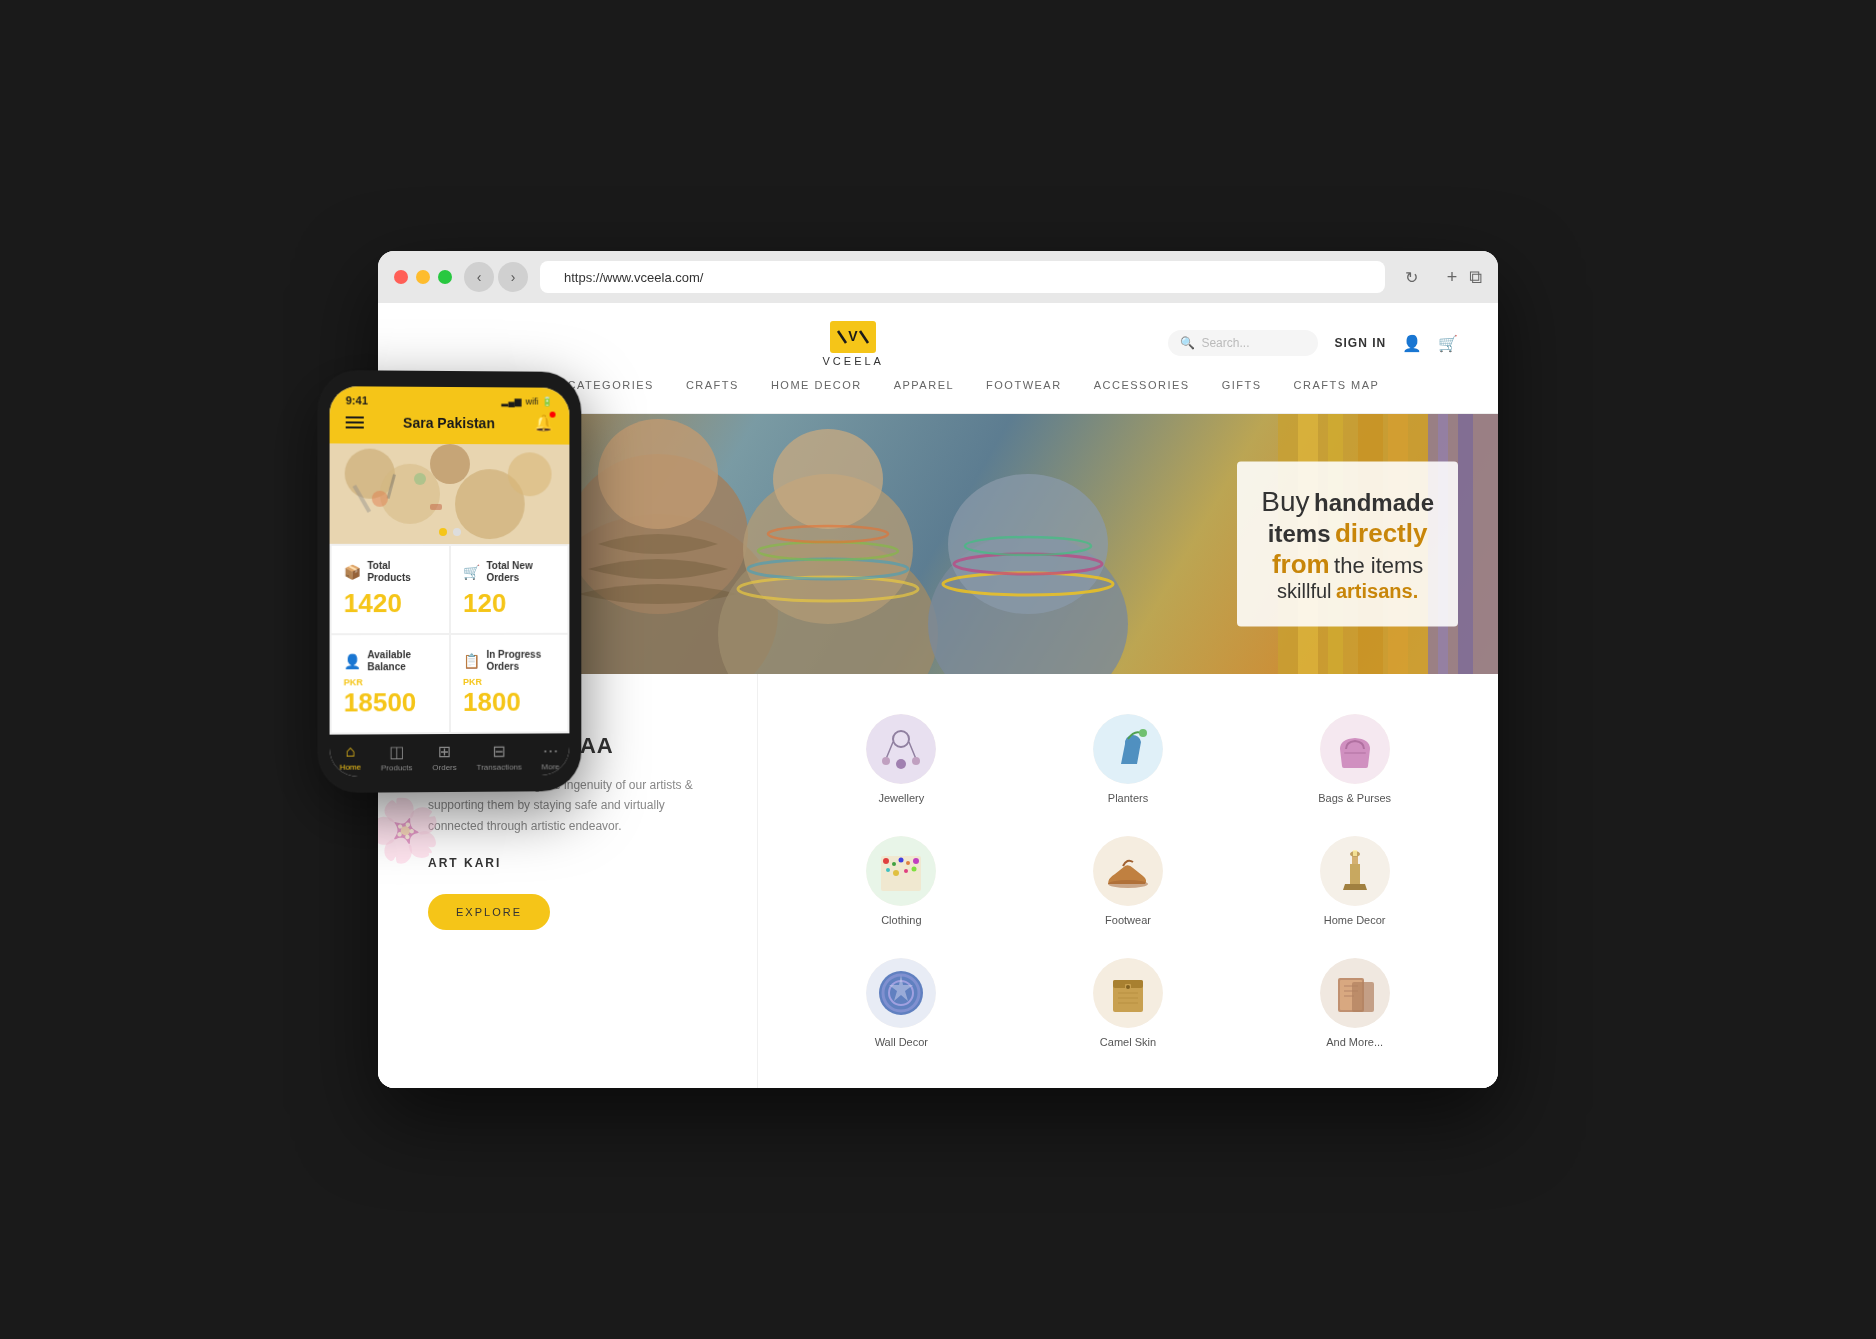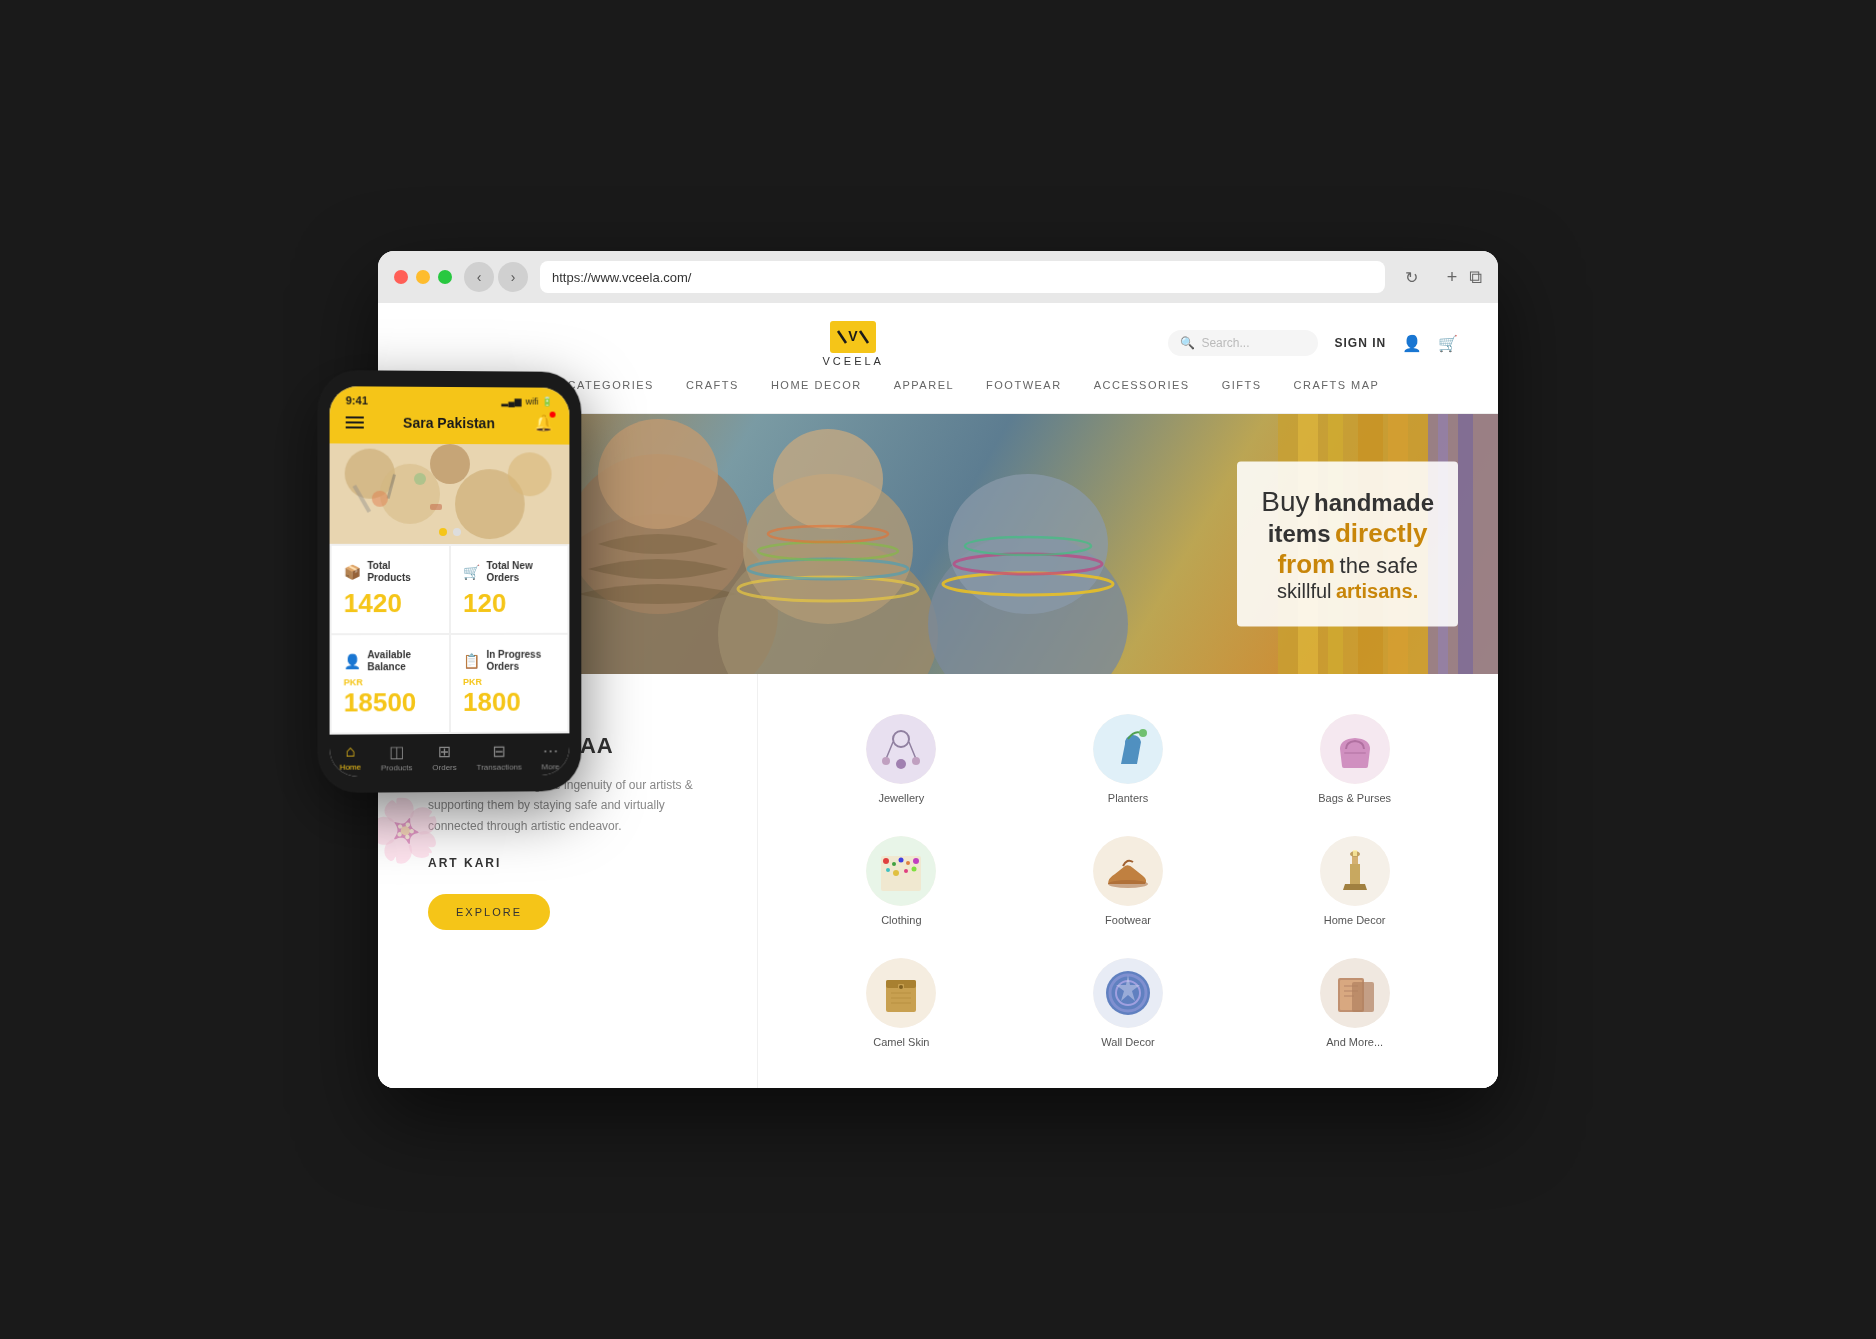--- a/index.html
+++ b/index.html
@@ -52,21 +52,21 @@
       cursor: pointer;
       font-size: 14px; color: #555;
     }
 
     .browser-url {
       flex: 1;
       background: white;
       border-radius: 8px;
       height: 32px;
       display: flex; align-items: center;
-      padding: 0 12px;
+      padding: 0 24px;
       font-size: 13px; color: #333;
     }
 
     .browser-refresh {
       width: 30px; height: 30px;
       display: flex; align-items: center; justify-content: center;
       color: #666; font-size: 16px;
     }
 
     .browser-actions {
@@ -623,21 +623,21 @@
           <div>
             <span style="font-size:28px;font-weight:300;color:#333;">Buy</span>
             <span style="font-size:24px;font-weight:600;color:#333;">handmade</span>
           </div>
           <div>
             <span style="font-size:24px;font-weight:600;color:#333;">items</span>
             <span style="font-size:26px;font-weight:700;color:#c8860a;">directly</span>
           </div>
           <div>
             <span style="font-size:26px;font-weight:700;color:#c8860a;">from</span>
-            <span style="font-size:22px;font-weight:300;color:#333;">the safe</span>
+            <span style="font-size:22px;font-weight:300;color:#333;">the items</span>
           </div>
           <div>
             <span style="font-size:20px;font-weight:300;color:#333;">skillful</span>
             <span style="font-size:20px;font-weight:700;color:#c8860a;">artisans.</span>
           </div>
         </div>
       </div>
 
       <div class="main-content">
 
@@ -736,48 +736,48 @@
                 <path d="M25,48 L45,48 L47,54 L23,54Z" fill="#a08040"></path>
                 <rect x="33" y="14" width="4" height="6" fill="#fff0a0" opacity="0.8"></rect>
               </svg>
             </div>
             <span class="category-label">Home Decor</span>
           </div>
 
           <div class="category-item">
             <div class="category-img">
               <svg width="70" height="70" viewBox="0 0 70 70">
+                <circle cx="35" cy="35" r="35" fill="#e8ecf5"></circle>
+
+                <circle cx="35" cy="35" r="22" fill="#6080c0"></circle>
+                <circle cx="35" cy="35" r="18" fill="none" stroke="#8090d0" stroke-width="3"></circle>
+                <circle cx="35" cy="35" r="12" fill="none" stroke="#a0a0e0" stroke-width="2"></circle>
+
+                <path d="M35,17 L37,27 L47,27 L39,33 L42,43 L35,37 L28,43 L31,33 L23,27 L33,27Z" fill="#c0c8e8" opacity="0.6"></path>
+              </svg>
+            </div>
+            <span class="category-label">Wall Decor</span>
+          </div>
+
+          <div class="category-item">
+            <div class="category-img">
+              <svg width="70" height="70" viewBox="0 0 70 70">
                 <circle cx="35" cy="35" r="35" fill="#f5ede0"></circle>
 
                 <rect x="20" y="22" width="30" height="32" fill="#c8a050" rx="2"></rect>
                 <rect x="20" y="22" width="30" height="8" fill="#a88030" rx="2"></rect>
                 <rect x="32" y="26" width="6" height="6" fill="#c8a050" rx="1"></rect>
                 <circle cx="35" cy="29" r="2" fill="#806020"></circle>
 
                 <line x1="25" y1="35" x2="45" y2="35" stroke="#a88030" stroke-width="1" opacity="0.5"></line>
                 <line x1="25" y1="40" x2="45" y2="40" stroke="#a88030" stroke-width="1" opacity="0.5"></line>
                 <line x1="25" y1="45" x2="45" y2="45" stroke="#a88030" stroke-width="1" opacity="0.5"></line>
               </svg>
             </div>
             <span class="category-label">Camel Skin</span>
-          </div>
-
-          <div class="category-item">
-            <div class="category-img">
-              <svg width="70" height="70" viewBox="0 0 70 70">
-                <circle cx="35" cy="35" r="35" fill="#e8ecf5"></circle>
-
-                <circle cx="35" cy="35" r="22" fill="#6080c0"></circle>
-                <circle cx="35" cy="35" r="18" fill="none" stroke="#8090d0" stroke-width="3"></circle>
-                <circle cx="35" cy="35" r="12" fill="none" stroke="#a0a0e0" stroke-width="2"></circle>
-
-                <path d="M35,17 L37,27 L47,27 L39,33 L42,43 L35,37 L28,43 L31,33 L23,27 L33,27Z" fill="#c0c8e8" opacity="0.6"></path>
-              </svg>
-            </div>
-            <span class="category-label">Wall Decor</span>
           </div>
 
           <div class="category-item">
             <div class="category-img">
               <svg width="70" height="70" viewBox="0 0 70 70">
                 <circle cx="35" cy="35" r="35" fill="#f0e8e0"></circle>
 
                 <rect x="18" y="20" width="26" height="34" fill="#c09070" rx="2"></rect>
                 <rect x="20" y="22" width="22" height="30" fill="#d8a880" rx="1"></rect>
                 <line x1="24" y1="28" x2="38" y2="28" stroke="#c09070" stroke-width="1.5"></line>

